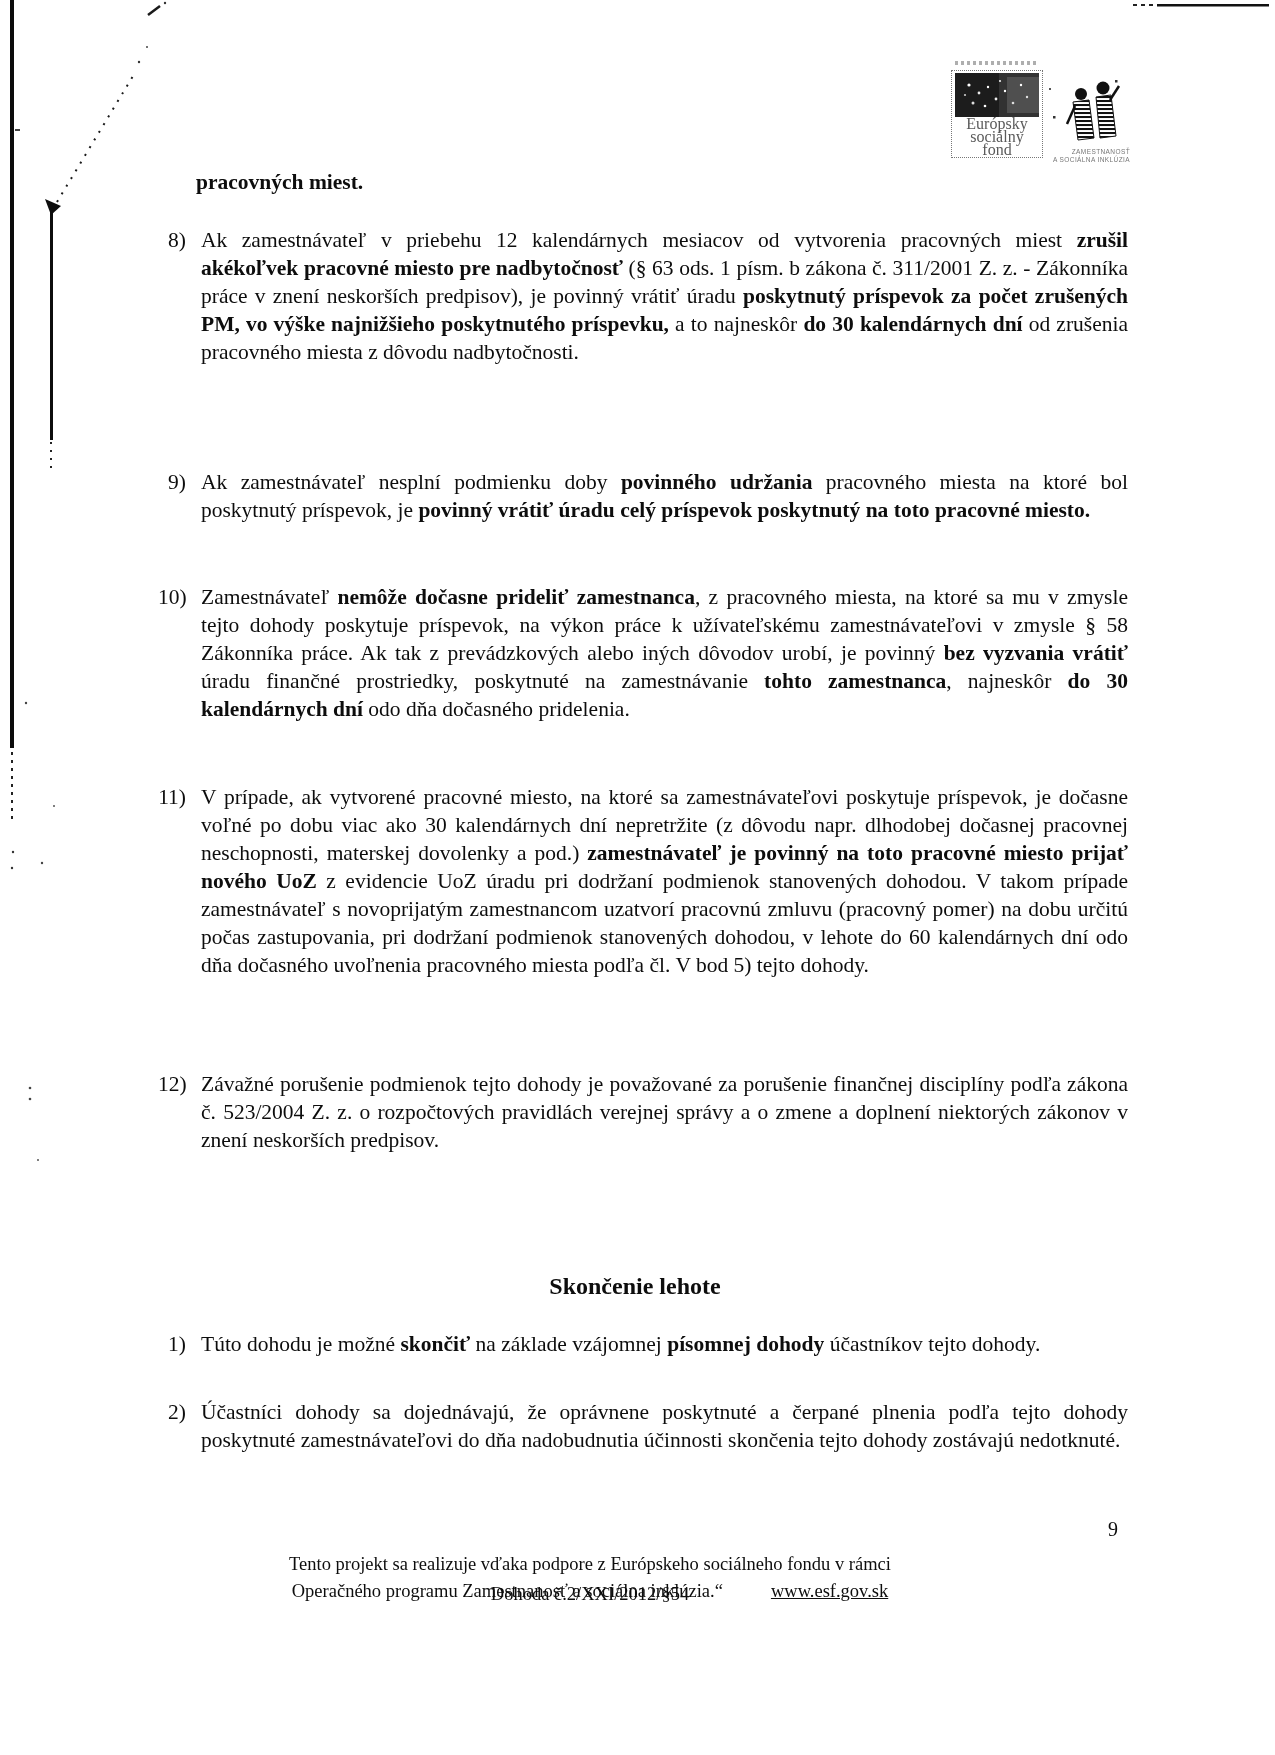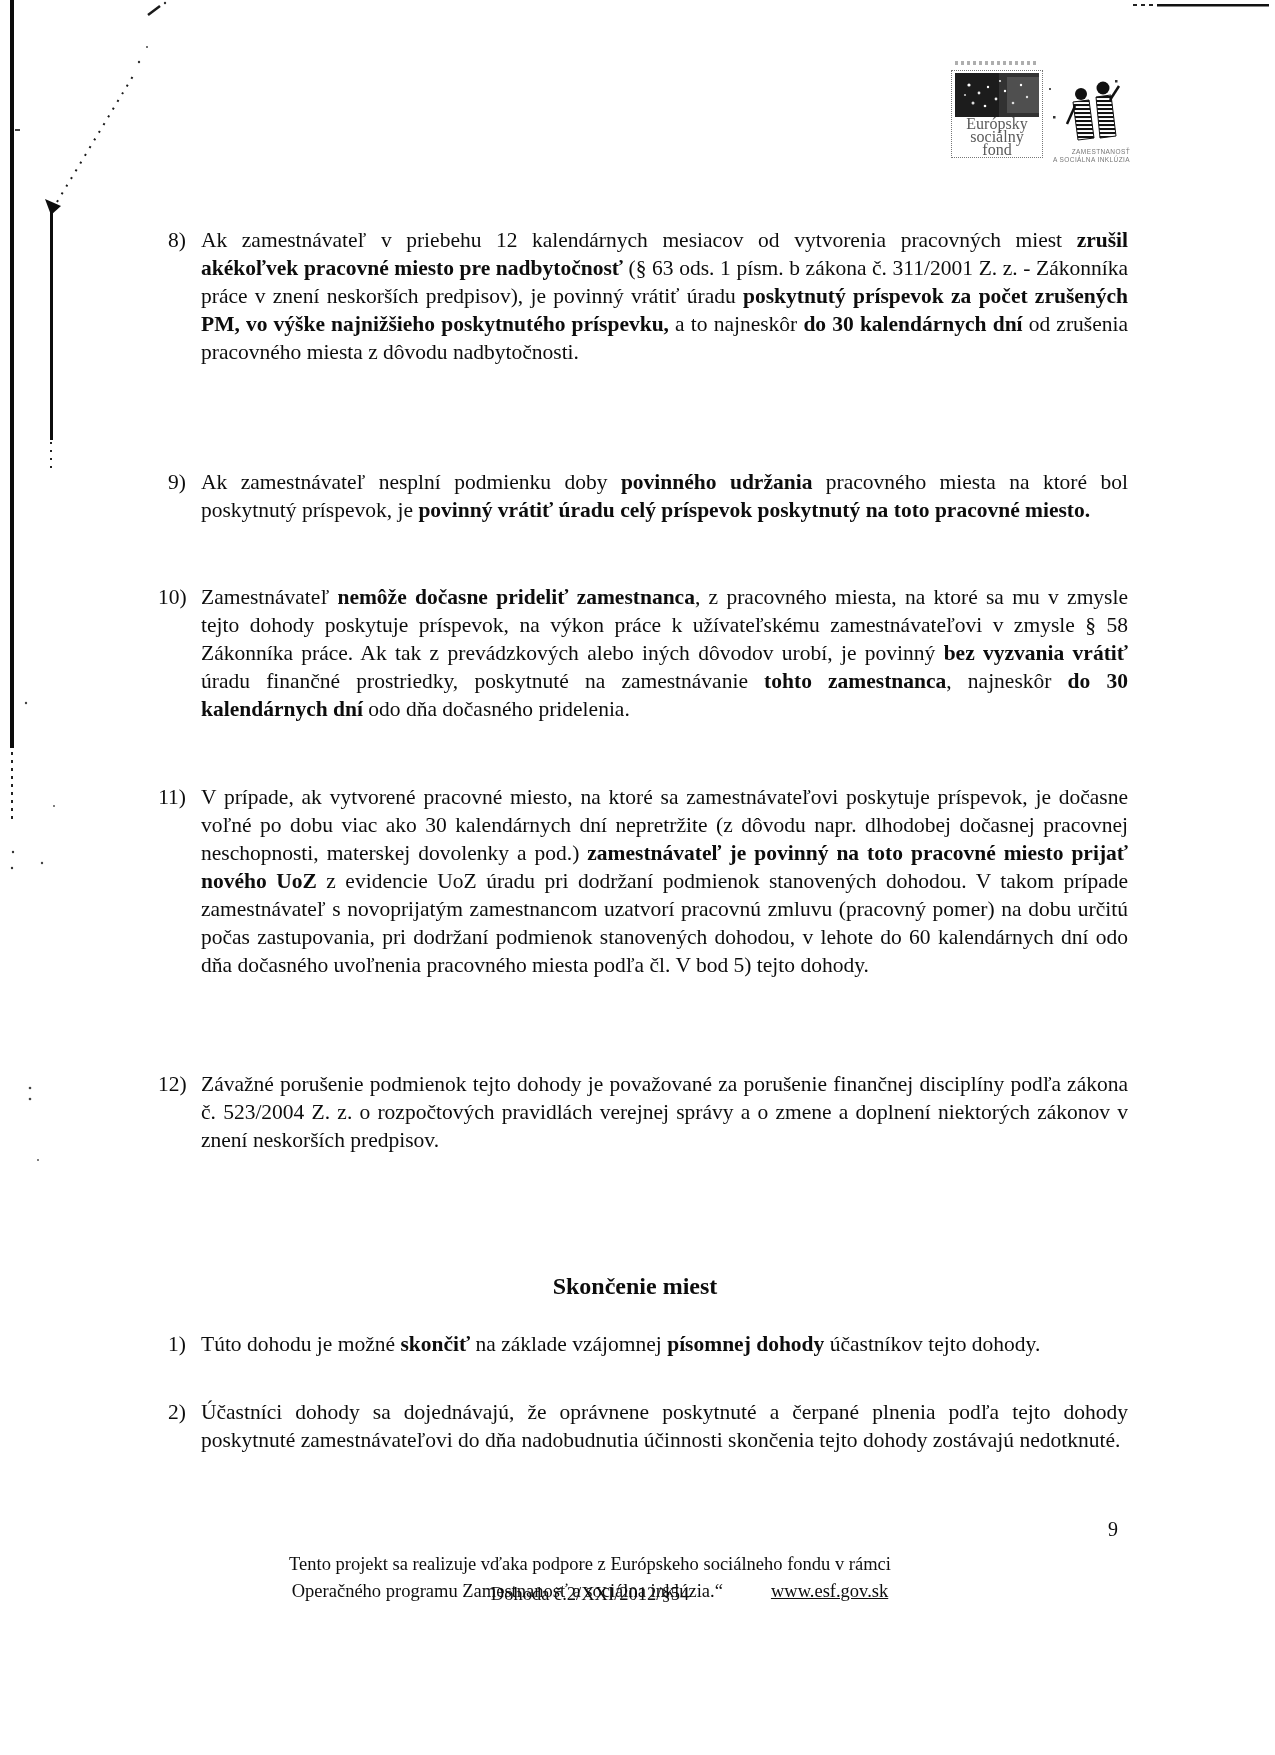--- a/index.html
+++ b/index.html
@@ -117,20 +117,21 @@
     <rect x="4" y="12" width="2" height="2" fill="#555"></rect>
   </svg>
 
   <div class="abs emp-caption">
     <div>ZAMESTNANOSŤ</div>
     <div>A SOCIÁLNA INKLÚZIA</div>
   </div>
 
 
   <div class="abs bodytext intro">
+    <div class="l2">pracovných miest.</div>
   </div>
 
   <div class="abs bodytext item" style="top:226px;">
     <span class="num">8)</span>
     <div class="item-text"><span>Ak zamestnávateľ v priebehu 12 kalendárnych mesiacov od vytvorenia pracovných miest </span><span class="b">zrušil akékoľvek pracovné miesto pre nadbytočnosť</span><span> (§ 63 ods. 1 písm. b zákona č. 311/2001 Z. z. - Zákonníka práce v znení neskorších predpisov), je povinný vrátiť úradu </span><span class="b">poskytnutý príspevok za počet zrušených PM, vo výške najnižšieho poskytnutého príspevku,</span><span> a to najneskôr </span><span class="b">do 30 kalendárnych dní</span><span> od zrušenia pracovného miesta z dôvodu nadbytočnosti.</span></div>
   </div>
 
   <div class="abs bodytext item" style="top:468px;">
     <span class="num">9)</span>
     <div class="item-text"><span>Ak zamestnávateľ nesplní podmienku doby </span><span class="b">povinného udržania</span><span> pracovného miesta na ktoré bol poskytnutý príspevok, je </span><span class="b">povinný vrátiť úradu celý príspevok poskytnutý na toto pracovné miesto.</span></div>
@@ -144,21 +145,21 @@
   <div class="abs bodytext item" style="top:783px;">
     <span class="num">11)</span>
     <div class="item-text"><span>V prípade, ak vytvorené pracovné miesto, na ktoré sa zamestnávateľovi poskytuje príspevok, je dočasne voľné po dobu viac ako 30 kalendárnych dní nepretržite (z dôvodu napr. dlhodobej dočasnej pracovnej neschopnosti, materskej dovolenky a pod.) </span><span class="b">zamestnávateľ je povinný na toto pracovné miesto prijať nového UoZ</span><span> z evidencie UoZ úradu pri dodržaní podmienok stanovených dohodou. V takom prípade zamestnávateľ s novoprijatým zamestnancom uzatvorí pracovnú zmluvu (pracovný pomer) na dobu určitú počas zastupovania, pri dodržaní podmienok stanovených dohodou, v lehote do 60 kalendárnych dní odo dňa dočasného uvoľnenia pracovného miesta podľa čl. V bod 5) tejto dohody.</span></div>
   </div>
 
   <div class="abs bodytext item" style="top:1070px;">
     <span class="num">12)</span>
     <div class="item-text"><span>Závažné porušenie podmienok tejto dohody je považované za porušenie finančnej disciplíny podľa zákona č. 523/2004 Z. z. o rozpočtových pravidlách verejnej správy a o zmene a doplnení niektorých zákonov v znení neskorších predpisov.</span></div>
   </div>
 
-  <div class="abs article-heading" style="top:1271px;">Skončenie miest</div>
+  <div class="abs article-heading" style="top:1271px;">Skončenie lehote</div>
 
   <div class="abs bodytext item" style="top:1330px;">
     <span class="num">1)</span>
     <div class="item-text"><span>Túto dohodu je možné </span><span class="b">skončiť</span><span> na základe vzájomnej </span><span class="b">písomnej dohody</span><span> účastníkov tejto dohody.</span></div>
   </div>
 
   <div class="abs bodytext item" style="top:1398px;">
     <span class="num">2)</span>
     <div class="item-text"><span>Účastníci dohody sa dojednávajú, že oprávnene poskytnuté a čerpané plnenia podľa tejto dohody poskytnuté zamestnávateľovi do dňa nadobudnutia účinnosti skončenia tejto dohody zostávajú nedotknuté.</span></div>
   </div>

